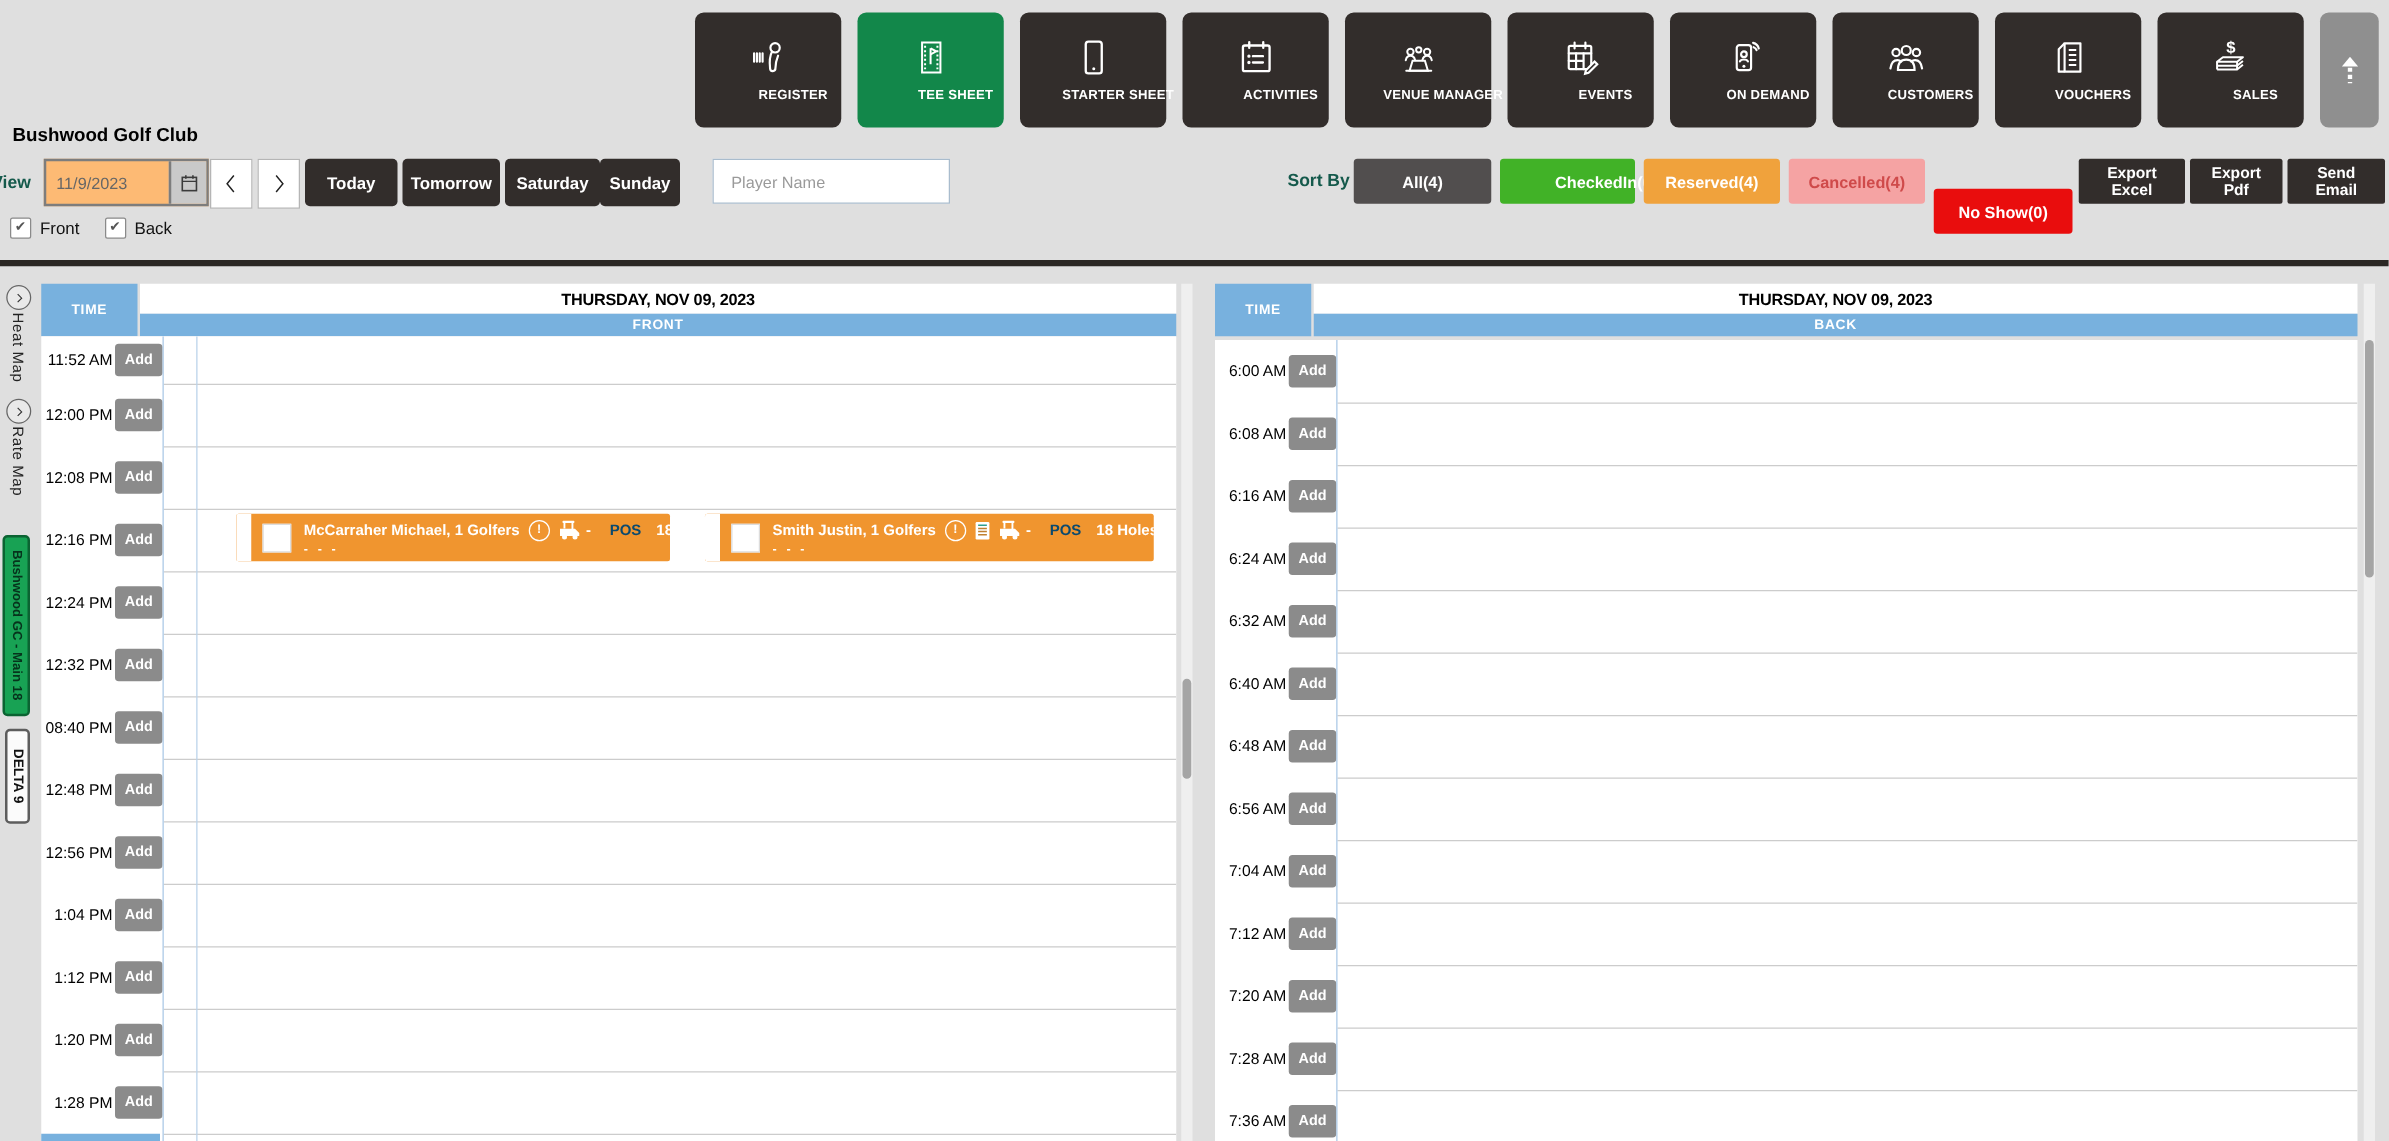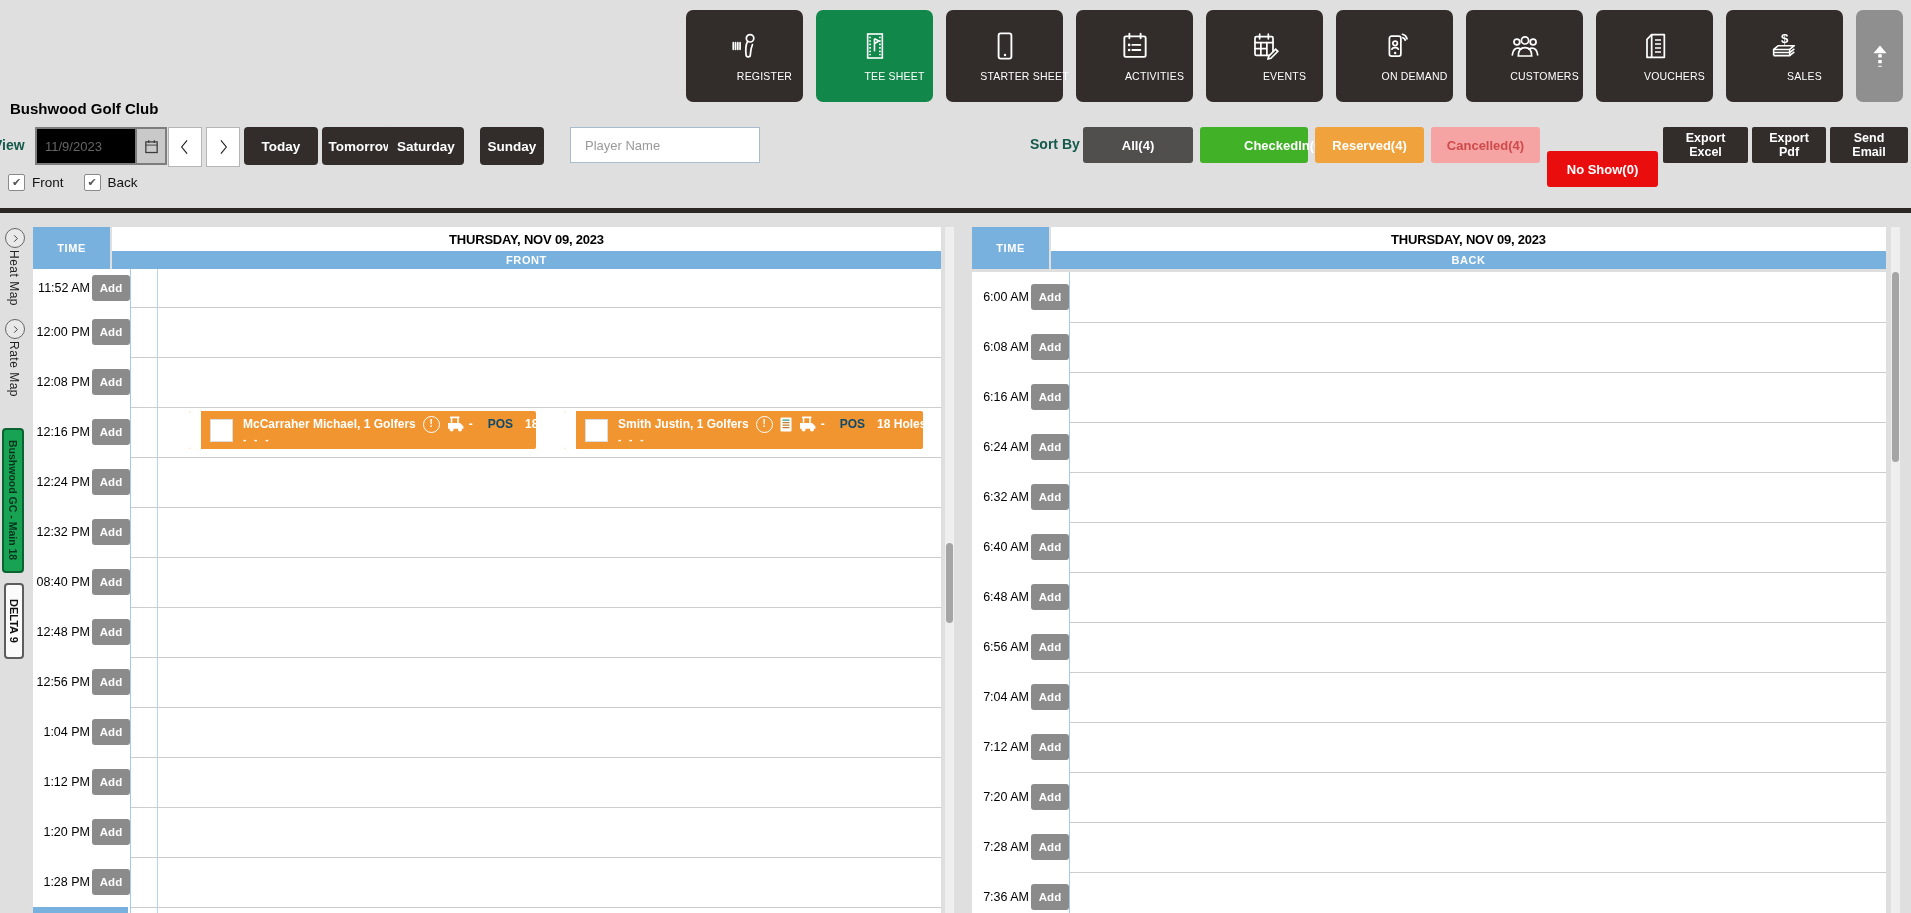--- a/index.html
+++ b/index.html
@@ -7,30 +7,30 @@
        font-family:"Liberation Sans",sans-serif;-webkit-font-smoothing:antialiased;}
   button{font-family:"Liberation Sans",sans-serif;cursor:pointer;}
   .defs{position:absolute;width:0;height:0;overflow:hidden;}
 
   
   .toolbar{position:absolute;top:10px;left:0;right:8px;height:92px;display:flex;justify-content:flex-end;gap:13px;}
   .tb-btn{width:117px;height:92px;background:#322d2b;border:none;border-radius:7px;color:#fff;
           display:flex;flex-direction:column;align-items:center;justify-content:center;gap:8px;}
   .tb-btn.active{background:#12874a;}
   .tb-btn .ic{width:32px;height:32px;}
-  .tb-label{font-size:10.5px;font-weight:normal;letter-spacing:.2px;white-space:nowrap;padding-left:40px;}
+  .tb-label{font-size:10.5px;font-weight:bold;letter-spacing:.2px;white-space:nowrap;padding-left:40px;}
   .tb-scroll{width:47px;height:92px;background:#8f8f8f;border:none;border-radius:7px;display:grid;place-items:center;}
   .tb-scroll .ic{width:30px;height:34px;}
 
   
   .club-title{position:absolute;left:10px;top:100px;font-size:15px;font-weight:bold;color:#000;}
   .controls{position:absolute;left:0;top:127px;width:100%;height:40px;}
   .controls>*{position:absolute;top:0;}
   .view-label{left:-7px;top:10px;color:#14594b;font-weight:bold;font-size:14px;}
-  .date-box{left:35px;width:128px;height:34px;background:#000000;border:2px solid #7d7d7d;display:flex;align-items:center;}
+  .date-box{left:35px;width:128px;height:34px;background:#fdba74;border:2px solid #7d7d7d;display:flex;align-items:center;}
   .date-input{flex:1;min-width:0;border:none;outline:none;padding-left:8px;color:#666;font-size:13px;background:transparent;}
   .cal-btn{width:30px;height:100%;background:#c9c9c9;border:none;border-left:2px solid #7d7d7d;display:grid;place-items:center;padding:0;}
   .cal-btn .ic{width:17px;height:17px;}
   .nav-btn{width:34px;height:40px;background:#fff;border:1px solid #b5b5b5;display:grid;place-items:center;padding:0;}
   .nav-btn .ic{width:20px;height:24px;}
   .nav-prev{left:168px;} .nav-next{left:206px;}
   .qd-btn{height:38px;background:#322d2b;border:none;border-radius:4px;color:#fff;font-size:13.5px;font-weight:bold;}
   .player-input{left:570px;width:172px;height:32px;border:1px solid #a9bccd;padding-left:14px;font-size:13px;color:#333;outline:none;}
   .player-input::placeholder{color:#9a9a9a;}
   .sort-label{left:1030px;top:9px;color:#14594b;font-weight:bold;font-size:14px;}
@@ -252,20 +252,26 @@
       <span class="tb-label">STARTER SHEET</span>
     </button>
     <button class="tb-btn">
       <svg class="ic ">
         <use href="#i-activities"></use>
       </svg>
       <span class="tb-label">ACTIVITIES</span>
     </button>
     <button class="tb-btn">
       <svg class="ic ">
+        <use href="#i-venue-manager"></use>
+      </svg>
+      <span class="tb-label">VENUE MANAGER</span>
+    </button>
+    <button class="tb-btn">
+      <svg class="ic ">
         <use href="#i-events"></use>
       </svg>
       <span class="tb-label">EVENTS</span>
     </button>
     <button class="tb-btn">
       <svg class="ic ">
         <use href="#i-on-demand"></use>
       </svg>
       <span class="tb-label">ON DEMAND</span>
     </button>
@@ -312,21 +318,21 @@
       </svg>
   </button>
   <button class="nav-btn nav-next">
     <svg class="ic">
         <use href="#i-chevron-right"></use>
       </svg>
   </button>
   <span id="quick-dates">
       <button class="qd-btn" style="position: absolute; left: 244px; top: 0px; width: 74px;">Today</button>
       <button class="qd-btn" style="position: absolute; left: 322px; top: 0px; width: 78px;">Tomorrow</button>
-      <button class="qd-btn" style="position: absolute; left: 388px; top: 0px; width: 76px;">Saturday</button>
+      <button class="qd-btn" style="position: absolute; left: 404px; top: 0px; width: 76px;">Saturday</button>
       <button class="qd-btn" style="position: absolute; left: 480px; top: 0px; width: 64px;">Sunday</button>
     </span>
   <input class="player-input" placeholder="Player Name" style="">
   <span class="sort-label">Sort By</span>
   <span id="filter-buttons">
       <button class="filter-btn" style="position: absolute; left: 1083px; top: 0px; width: 110px; background: rgb(81, 78, 78); color: rgb(255, 255, 255);">All(4)</button>
       <button class="filter-btn" style="position: absolute; left: 1200px; top: 0px; width: 108px; background: rgb(65, 178, 39); color: rgb(255, 255, 255); padding-left: 44px;">CheckedIn(0)</button>
       <button class="filter-btn" style="position: absolute; left: 1315px; top: 0px; width: 109px; background: rgb(240, 162, 60); color: rgb(255, 255, 255);">Reserved(4)</button>
       <button class="filter-btn" style="position: absolute; left: 1431px; top: 0px; width: 109px; background: rgb(245, 163, 163); color: rgb(207, 74, 74);">Cancelled(4)</button>
       <button class="filter-btn" style="position: absolute; left: 1547px; top: 0px; width: 111px; background: rgb(233, 13, 13); color: rgb(255, 255, 255); margin-top: 24px;">No Show(0)</button>

